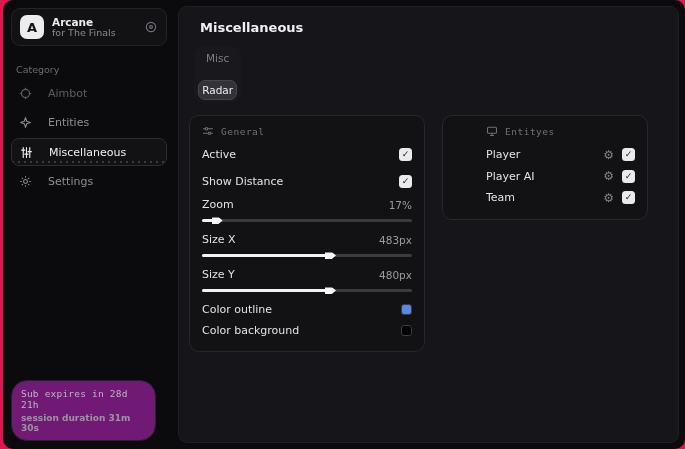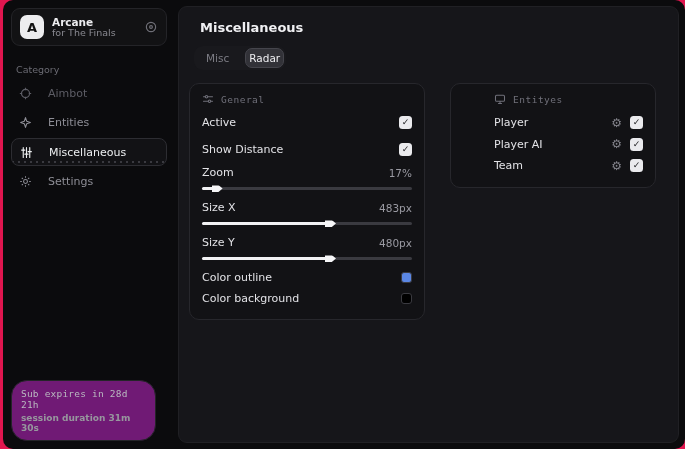--- a/index.html
+++ b/index.html
@@ -55,25 +55,25 @@
   
   .main-wrap { flex:1; padding:6px 6px 6px 3px; }
   .main-panel {
     width:100%; height:100%; background:#16161a;
     border:1px solid #202024; border-radius:9px;
     padding:13px 10px; position:relative;
   }
   .page-title { color:#f0f0f3; font-size:13px; font-weight:bold; margin-left:11px; }
   .tabs {
     display:inline-flex; align-items:center; margin:11px 0 0 5px;
-    background:#19191d; border-radius:9px; padding:2px; gap:6px;
+    background:#19191d; border-radius:9px; padding:2px; gap:12px;flex-direction:column;
   }
   .tab { font-size:10.5px; padding:4px 10px; border-radius:7px; color:#7c7c84; cursor:default; }
   .tab.active { background:#323238; border:1px solid #45454c; color:#ededf0; padding:3px 3px; }
-  .cards { display:flex; align-items:flex-start; gap:25px; margin-top:13px; }
+  .cards { display:flex; align-items:flex-start; gap:17px; margin-top:13px; }
   .card {
     background:#121215; border:1px solid #27272c; border-radius:10px;
     padding:9px 12px 10px 12px;
   }
   .card-general { width:236px; }
   .card-entities { width:206px;padding-left:43px; }
   .card-head {
     display:flex; align-items:center; gap:7px; color:#70707a;
     font-family:"DejaVu Sans Mono","Liberation Mono",monospace;
     font-size:9.5px; letter-spacing:0.5px; margin-bottom:7px;

